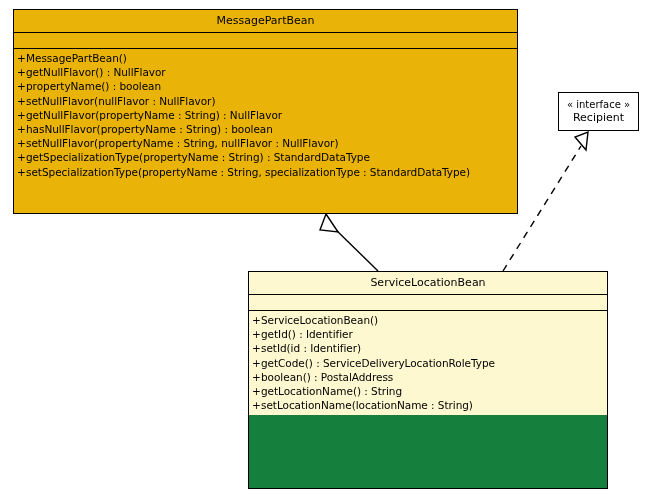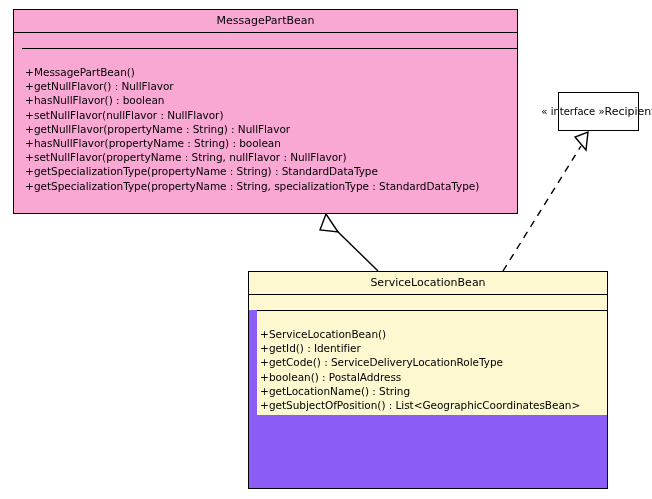--- a/index.html
+++ b/index.html
@@ -14,43 +14,42 @@
     background: #ffffff;
     font-family: "DejaVu Sans", sans-serif;
     overflow: hidden;
   }
 
   
   .uml-class {
     position: absolute;
     box-sizing: border-box;
     border: 1px solid #000000;
-    background: #f9a8d4;
+    background: #eab308;
     z-index: 3;
   }
   .uml-class .compartment {
     box-sizing: border-box;
   }
   .uml-class .compartment + .compartment {
     border-top: 1px solid #000000;
   }
   .uml-name {
     text-align: center;
     font-size: 11px;
     color: #000000;
     line-height: 13px;
     padding: 4px 4px 5px 4px;
     white-space: nowrap;
   }
   .uml-attrs {
     height: 16px;
   }
   .uml-ops {
-    padding: 16px 3px 3px 3px;
-    margin-left: 8px;
+    padding: 2px 3px 3px 3px;
   }
   .uml-ops .member {
     font-size: 10.5px;
     line-height: 14.2px;
     color: #000000;
     white-space: nowrap;
     letter-spacing: -0.05px;
   }
   .uml-ops .member .vis {
     display: inline-block;
@@ -62,42 +61,42 @@
     left: 13px;
     top: 9px;
     width: 505px;
     height: 205px;
   }
   #service-location-bean {
     left: 248px;
     top: 271px;
     width: 360px;
     height: 218px;
-    background: #8b5cf6;
+    background: #15803d;
     border: 1px solid #000000;
   }
   #service-location-bean .uml-name,
   #service-location-bean .uml-attrs,
   #service-location-bean .uml-ops {
     background: #fdf8d0;
   }
 
   
   #recipient-interface {
     position: absolute;
     left: 558px;
     top: 92px;
     width: 81px;
     height: 39px;
     box-sizing: border-box;
     border: 1px solid #000000;
     background: #ffffff;
     z-index: 3;
     display: flex;
-    flex-direction: row;
+    flex-direction: column;
     align-items: center;
     justify-content: center;
   }
   #recipient-interface .stereotype {
     font-size: 10px;
     line-height: 13px;
     color: #000000;
     white-space: nowrap;
   }
   #recipient-interface .iface-name {
@@ -140,66 +139,69 @@
     <div class="compartment uml-name">MessagePartBean</div>
     <div class="compartment uml-attrs"></div>
     <div class="compartment uml-ops">
       <div class="member">
         <span class="vis">+</span><span>MessagePartBean()</span>
       </div>
       <div class="member">
         <span class="vis">+</span><span>getNullFlavor() : NullFlavor</span>
       </div>
       <div class="member">
-        <span class="vis">+</span><span>hasNullFlavor() : boolean</span>
+        <span class="vis">+</span><span>propertyName() : boolean</span>
       </div>
       <div class="member">
         <span class="vis">+</span><span>setNullFlavor(nullFlavor : NullFlavor)</span>
       </div>
       <div class="member">
         <span class="vis">+</span><span>getNullFlavor(propertyName : String) : NullFlavor</span>
       </div>
       <div class="member">
         <span class="vis">+</span><span>hasNullFlavor(propertyName : String) : boolean</span>
       </div>
       <div class="member">
         <span class="vis">+</span><span>setNullFlavor(propertyName : String, nullFlavor : NullFlavor)</span>
       </div>
       <div class="member">
         <span class="vis">+</span><span>getSpecializationType(propertyName : String) : StandardDataType</span>
       </div>
       <div class="member">
-        <span class="vis">+</span><span>getSpecializationType(propertyName : String, specializationType : StandardDataType)</span>
+        <span class="vis">+</span><span>setSpecializationType(propertyName : String, specializationType : StandardDataType)</span>
       </div>
     </div>
   </div>
 
   <div id="recipient-interface">
     <div class="stereotype">« interface »</div>
     <div class="iface-name">Recipient</div>
   </div>
 
   <div class="uml-class" id="service-location-bean">
     <div class="compartment uml-name">ServiceLocationBean</div>
     <div class="compartment uml-attrs"></div>
     <div class="compartment uml-ops">
       <div class="member">
         <span class="vis">+</span><span>ServiceLocationBean()</span>
       </div>
       <div class="member">
         <span class="vis">+</span><span>getId() : Identifier</span>
       </div>
       <div class="member">
+        <span class="vis">+</span><span>setId(id : Identifier)</span>
+      </div>
+      <div class="member">
         <span class="vis">+</span><span>getCode() : ServiceDeliveryLocationRoleType</span>
       </div>
       <div class="member">
         <span class="vis">+</span><span>boolean() : PostalAddress</span>
       </div>
       <div class="member">
         <span class="vis">+</span><span>getLocationName() : String</span>
       </div>
       <div class="member">
-        <span class="vis">+</span><span>getSubjectOfPosition() : List&lt;GeographicCoordinatesBean&gt;</span>
+        <span class="vis">+</span><span>setLocationName(locationName : String)</span>
       </div>
     </div>
   </div>
 
 </div>
 
 </body></html>

